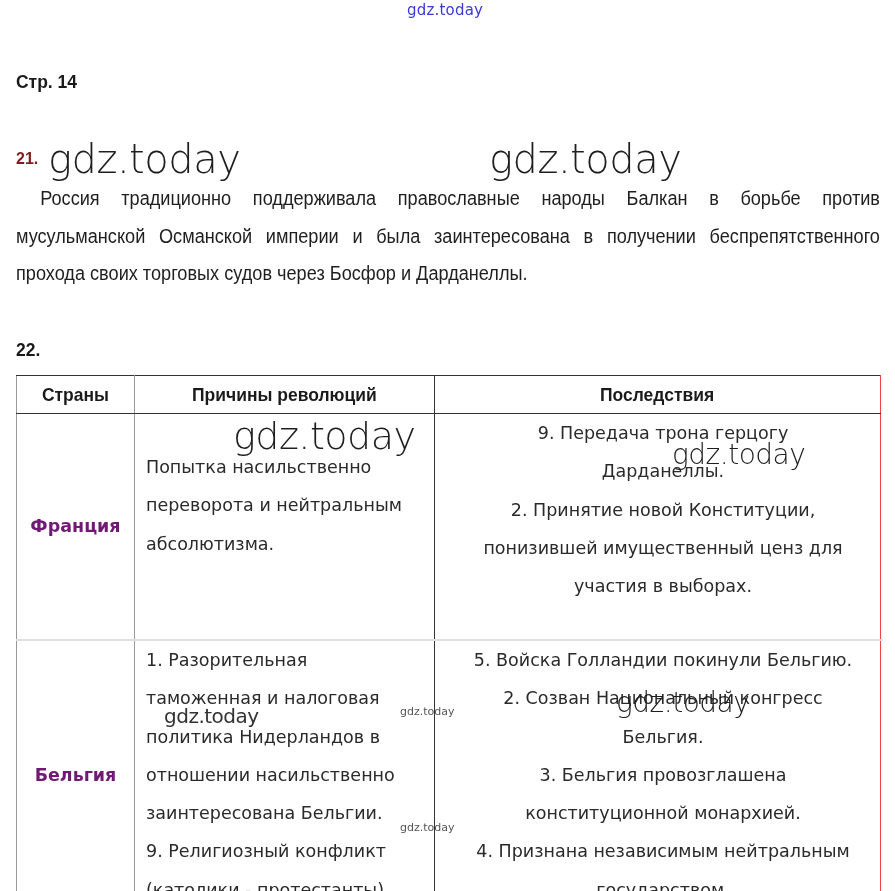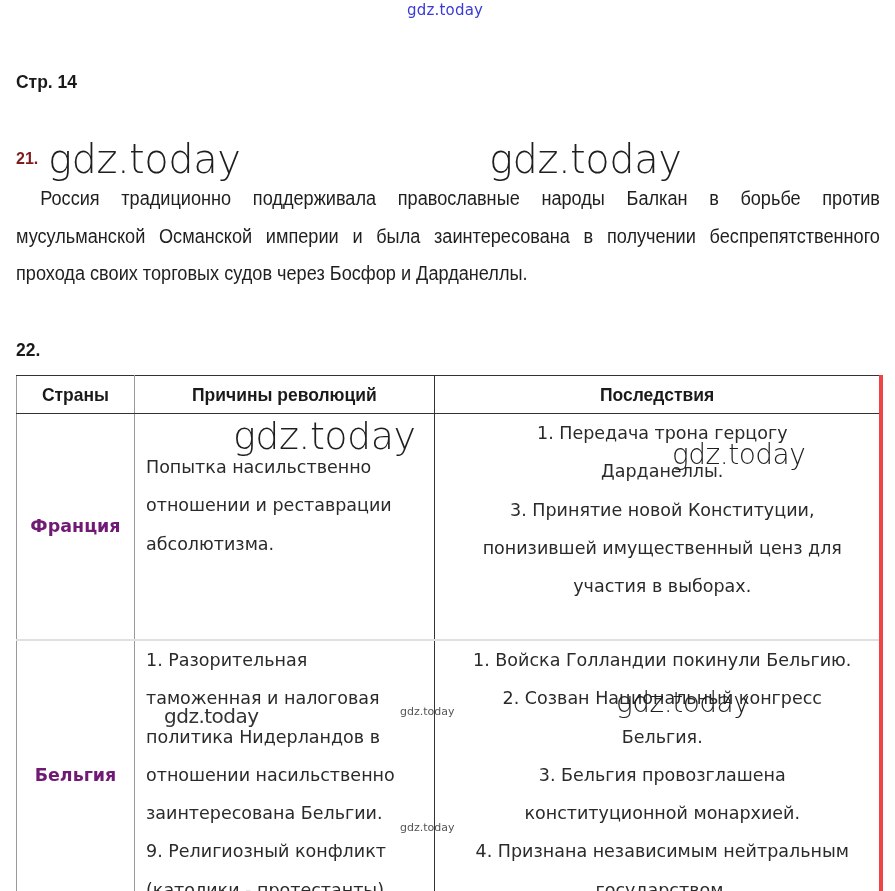--- a/index.html
+++ b/index.html
@@ -54,21 +54,21 @@
       padding: 0; text-align: center; vertical-align: middle;
     }
     table.answer th span.sq { display: inline-block; transform: scaleX(0.92); }
     table.answer td {
       padding: 0 0 0 11px; vertical-align: top;
       font-family: "DejaVu Sans", sans-serif; font-size: 17.5px; line-height: 38.3px;
       color: #2a2a2a;
     }
     table.answer .col-country { border-left: 1px solid #999; border-right: 1px solid #999; }
     table.answer .col-causes { border-right: 1.5px solid #333; }
-    table.answer .col-effects { border-right: 4px solid #ef4444; text-align: center; }
+    table.answer .col-effects { border-right: 1px solid #ef4444; text-align: center; }
     table.answer td.country {
       text-align: center; vertical-align: middle; padding: 0;
       font-weight: bold; color: #701a75; font-size: 17.5px;
     }
     tr.row-france td { height: 191px; border-bottom: 2px solid #e0e0e0; }
     tr.row-france td.causes-cell { padding-top: 34px; }
     tr.row-belgium td { height: 268px; border-bottom: 1.5px solid #333; }
     .line { display: block; white-space: nowrap; }
   </style>
 </head>
@@ -97,44 +97,44 @@
       <th class="col-country"><span class="sq">Страны</span></th>
       <th class="col-causes"><span class="sq">Причины революций</span></th>
       <th class="col-effects"><span class="sq">Последствия</span></th>
     </tr>
   </thead>
   <tbody>
     <tr class="row-france">
       <td class="col-country country">Франция</td>
       <td class="col-causes causes-cell">
         <span class="line">Попытка насильственно</span>
-        <span class="line">отношении и реставрации</span>
+        <span class="line">переворота и нейтральным</span>
         <span class="line">абсолютизма.</span>
       </td>
       <td class="col-effects">
-        <span class="line">1. Передача трона герцогу</span>
+        <span class="line">9. Передача трона герцогу</span>
         <span class="line">Дарданеллы.</span>
-        <span class="line">3. Принятие новой Конституции,</span>
+        <span class="line">2. Принятие новой Конституции,</span>
         <span class="line">понизившей имущественный ценз для</span>
         <span class="line">участия в выборах.</span>
       </td>
     </tr>
     <tr class="row-belgium">
       <td class="col-country country">Бельгия</td>
       <td class="col-causes">
         <span class="line">1. Разорительная</span>
         <span class="line">таможенная и налоговая</span>
         <span class="line">политика Нидерландов в</span>
         <span class="line">отношении насильственно</span>
         <span class="line">заинтересована Бельгии.</span>
         <span class="line">9. Религиозный конфликт</span>
         <span class="line">(католики - протестанты).</span>
       </td>
       <td class="col-effects">
-        <span class="line">1. Войска Голландии покинули Бельгию.</span>
+        <span class="line">5. Войска Голландии покинули Бельгию.</span>
         <span class="line">2. Созван Национальный конгресс</span>
         <span class="line">Бельгия.</span>
         <span class="line">3. Бельгия провозглашена</span>
         <span class="line">конституционной монархией.</span>
         <span class="line">4. Признана независимым нейтральным</span>
         <span class="line">государством.</span>
       </td>
     </tr>
   </tbody>
 </table>

